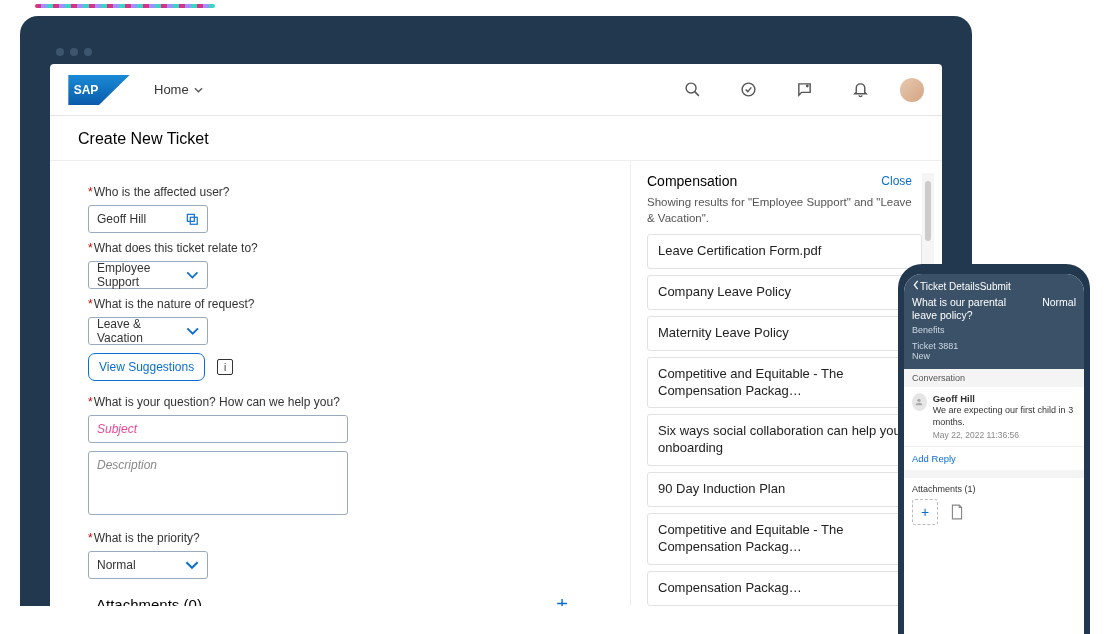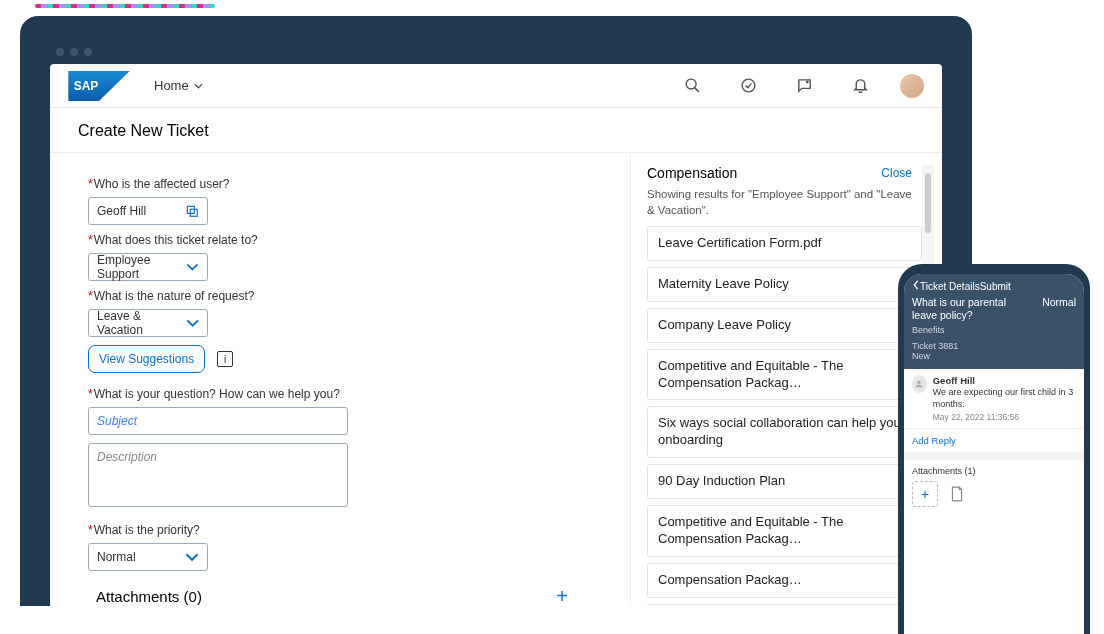--- a/index.html
+++ b/index.html
@@ -17,21 +17,21 @@
   }
   .window-dots { position: absolute; top: 32px; left: 36px; display: flex; gap: 6px; }
   .window-dots span { width: 8px; height: 8px; border-radius: 50%; background: #3e566d; }
 
   .app-window {
     position: absolute; top: 48px; left: 30px; right: 30px; bottom: 0;
     background: #fff; border-radius: 4px 4px 0 0; overflow: hidden;
     display: flex; flex-direction: column;
   }
   .topbar {
-    height: 44px; border-bottom: 1px solid #e5e5e5; display: flex; align-items: center;
+    height: 52px; border-bottom: 1px solid #e5e5e5; display: flex; align-items: center;
     padding: 0 18px; gap: 24px;
   }
   .sap-logo { width: 62px; height: 30px; }
   .home-link { font-size: 13px; color: #333; display: flex; align-items: center; gap: 5px; }
   .home-link svg { width: 9px; height: 6px; }
   .topbar-spacer { flex: 1; }
   .topbar-icon { width: 32px; height: 32px; display: flex; align-items: center; justify-content: center; color: #555; }
   .topbar-icon svg { width: 17px; height: 17px; }
   .avatar { width: 24px; height: 24px; border-radius: 50%; background: linear-gradient(135deg,#e7c9b0,#d4a583); flex-shrink:0; }
 
@@ -53,21 +53,21 @@
   .small-input.user { color:#333; }
   .small-input svg { width: 14px; height: 14px; color: #0a6ed1; }
   .view-sugg-row { display: flex; gap: 12px; align-items: center; margin-top: 8px;}
   .view-sugg-btn {
     height: 28px; border: 1px solid #0a6ed1; color: #0a6ed1; background: #fff;
     border-radius: 7px; font-size: 12px; padding: 0 10px;
   }
   .info-icon { width: 16px; height: 16px; border: 1.5px solid #333; border-radius: 2px; display:flex; align-items:center; justify-content:center; font-size:10px; color:#333;}
   .subject-input {
     width: 260px; height: 28px; border: 1px solid #9ab; border-radius: 3px;
-    padding: 0 8px; font-size: 12px; font-style: italic; color: #3b82f6;
+    padding: 0 8px; font-size: 12px; font-style: italic; color: #ec4899;
     display: flex; align-items: center; margin-top: 6px;
   }
   .desc-input {
     width: 260px; height: 64px; border: 1px solid #9ab; border-radius: 3px;
     padding: 6px 8px; font-size: 12px; font-style: italic; color: #888; margin-top: 8px;
   }
   .attachments-row { display: flex; align-items: center; margin-top: 14px; font-size: 15px;}
   .attachments-row .plus { margin-left: auto; margin-right: 30px; color: #0a6ed1; font-size: 20px; }
 
   .sugg-head { display: flex; justify-content: space-between; align-items: center; font-size: 14px; padding-right:10px;}
@@ -221,22 +221,22 @@
 
       <div class="right-pane">
         <div class="sugg-col">
         <div class="sugg-head">
           <span>Compensation</span>
           <span class="close">Close</span>
         </div>
         <div class="sugg-sub">Showing results for "Employee Support" and "Leave &amp; Vacation".</div>
         <div class="sugg-list">
           <div class="sugg-item">Leave Certification Form.pdf</div>
+          <div class="sugg-item">Company Leave Policy</div>
           <div class="sugg-item">Maternity Leave Policy</div>
-          <div class="sugg-item">Company Leave Policy</div>
           <div class="sugg-item">Competitive and Equitable - The Compensation Packag…</div>
           <div class="sugg-item">Six ways social collaboration can help your onboarding</div>
           <div class="sugg-item">90 Day Induction Plan</div>
           <div class="sugg-item">Competitive and Equitable - The Compensation Packag…</div>
           <div class="sugg-item">Compensation Packag…</div>
           <div class="sugg-item">Frequently Asked Questions regarding the new…</div>
         </div>
         </div>
         <div class="scrollbar-vert"></div>
       </div>
@@ -258,20 +258,21 @@
       </div>
       <div class="mobile-q">
         <span style="max-width:120px">What is our parental leave policy?</span>
         <span>Normal</span>
       </div>
       <div class="mobile-meta">Benefits</div>
       <div class="mobile-meta" style="margin-top:6px">Ticket 3881</div>
       <div class="mobile-meta">New</div>
     </div>
     <div class="mobile-body">
+      <div class="mobile-section-title">Conversation</div>
       <div class="mobile-msg">
         <div class="mobile-avatar">
           <svg viewBox="0 0 24 24" fill="currentColor">
               <circle cx="12" cy="8" r="4"></circle>
               <path d="M4 20c0-4 4-6 8-6s8 2 8 6"></path>
             </svg>
         </div>
         <div>
           <div class="mobile-msg-name">Geoff Hill</div>
           <div class="mobile-msg-text">We are expecting our first child in 3 months.</div>

